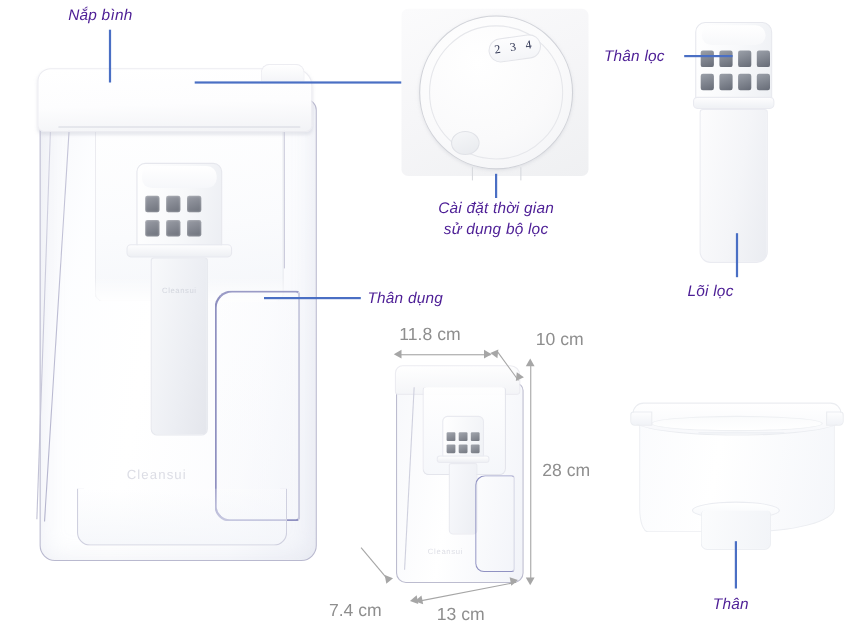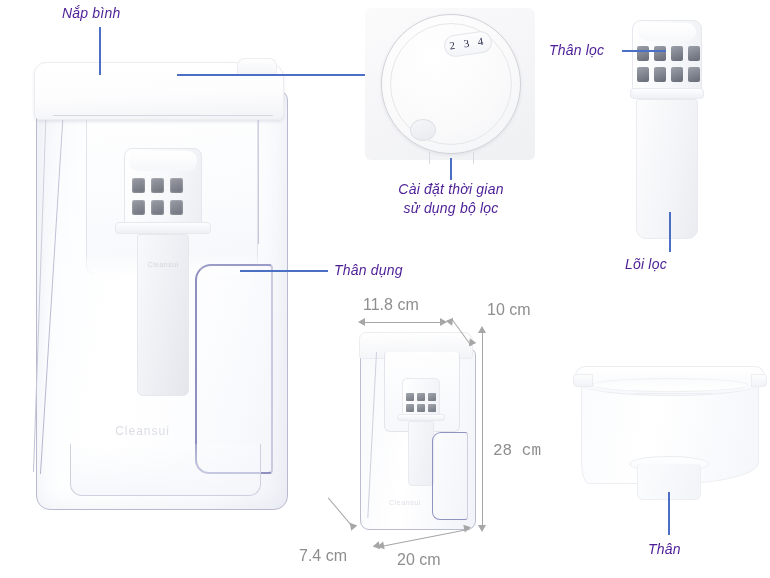--- a/index.html
+++ b/index.html
@@ -489,31 +489,31 @@
   <div class="ah" style="left:440px; top:318px; border-width:4px 0 4px 7px; border-color:transparent transparent transparent #a6a6a6;"></div>
 
   <div class="dim" style="left:468px; top:301px;margin-left:19px;">10 cm</div>
   <div class="arrow" style="left:452px; top:320px; width:1.2px; height:32px; transform:rotate(-36deg); transform-origin:top;"></div>
   <div class="ah" style="left:447px; top:317px; border-width:0 4px 7px 4px; border-color:transparent transparent #a6a6a6 transparent; transform:rotate(36deg);"></div>
   <div class="ah" style="left:467px; top:340px; border-width:7px 4px 0 4px; border-color:#a6a6a6 transparent transparent transparent; transform:rotate(36deg);"></div>
 
   <div class="arrow v" style="left:482px; top:332px; height:196px;"></div>
   <div class="ah" style="left:478px; top:326px; border-width:0 4px 7px 4px; border-color:transparent transparent #a6a6a6 transparent;"></div>
   <div class="ah" style="left:478px; top:525px; border-width:7px 4px 0 4px; border-color:#a6a6a6 transparent transparent transparent;"></div>
-  <div class="dim" style="left:493px; top:442px;font-family:Liberation Mono, monospace;">28 cm</div>
+  <div class="dim" style="left:493px; top:420px;">28 cm</div>
 
   <div class="dim" style="left:299px; top:547px;">7.4 cm</div>
   <div class="arrow" style="left:352px; top:527px; width:1.2px; height:38px; transform:rotate(140deg); transform-origin:top;"></div>
   <div class="ah" style="left:348px; top:522px; border-width:0 4px 7px 4px; border-color:transparent transparent #a6a6a6 transparent; transform:rotate(-40deg);"></div>
   <div class="ah" style="left:374px; top:543px; border-width:7px 4px 0 4px; border-color:#a6a6a6 transparent transparent transparent; transform:rotate(-40deg);"></div>
 
   <div class="arrow" style="left:381px; top:546px; width:90px; height:1.2px; transform:rotate(-11deg); transform-origin:left;"></div>
   <div class="ah" style="left:377px; top:542px; border-width:4px 7px 4px 0; border-color:transparent #a6a6a6 transparent transparent; transform:rotate(-11deg);"></div>
   <div class="ah" style="left:464px; top:524px; border-width:4px 0 4px 7px; border-color:transparent transparent transparent #a6a6a6; transform:rotate(-11deg);"></div>
-  <div class="dim" style="left:397px; top:551px;">20 cm</div>
+  <div class="dim" style="left:397px; top:551px;">13 cm</div>
 
   <div class="funnel">
     <div class="fn-tub"></div>
     <div class="fn-rim">
       <div class="fn-rim-inner"></div>
     </div>
     <div class="fn-tab-l"></div>
     <div class="fn-tab-r"></div>
     <div class="fn-seam"></div>
     <div class="fn-throat-lip"></div>

